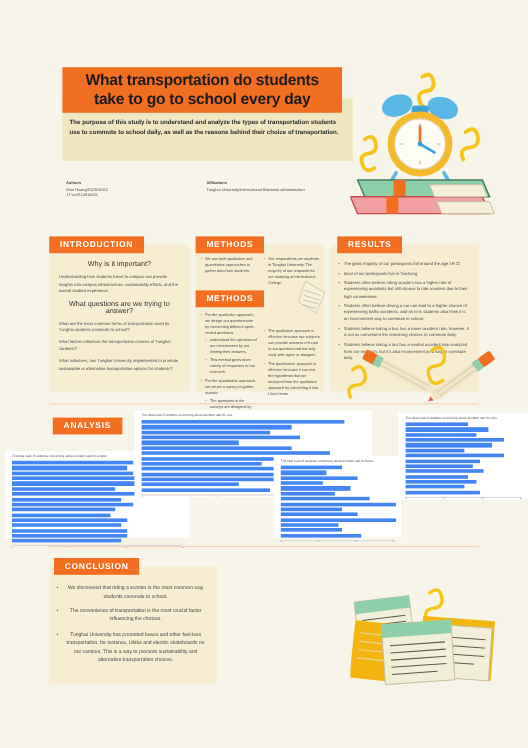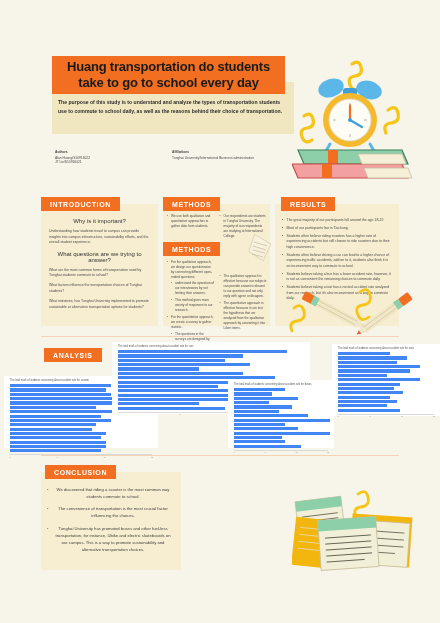--- a/index.html
+++ b/index.html
@@ -143,21 +143,21 @@
 </style>
 </head>
 <body>
 
 <div class="poster">
 
   <div class="header-wrap">
     <div class="cream-panel"></div>
 
     <div class="title-band">
-      <div class="title-text">Huang transportation do students take to go to school every day</div>
+      <div class="title-text">What transportation do students take to go to school every day</div>
     </div>
 
     <div class="purpose-text">The purpose of this study is to understand and analyze the types of transportation students use to commute to school daily, as well as the reasons behind their choice of transportation.</div>
 
     <div class="authors-block">
       <div class="meta-label">Authors</div>
       <div class="meta-line">Alan Huang/S10916022</div>
       <div class="meta-line">JT Lin/S10916021</div>
     </div>
 

